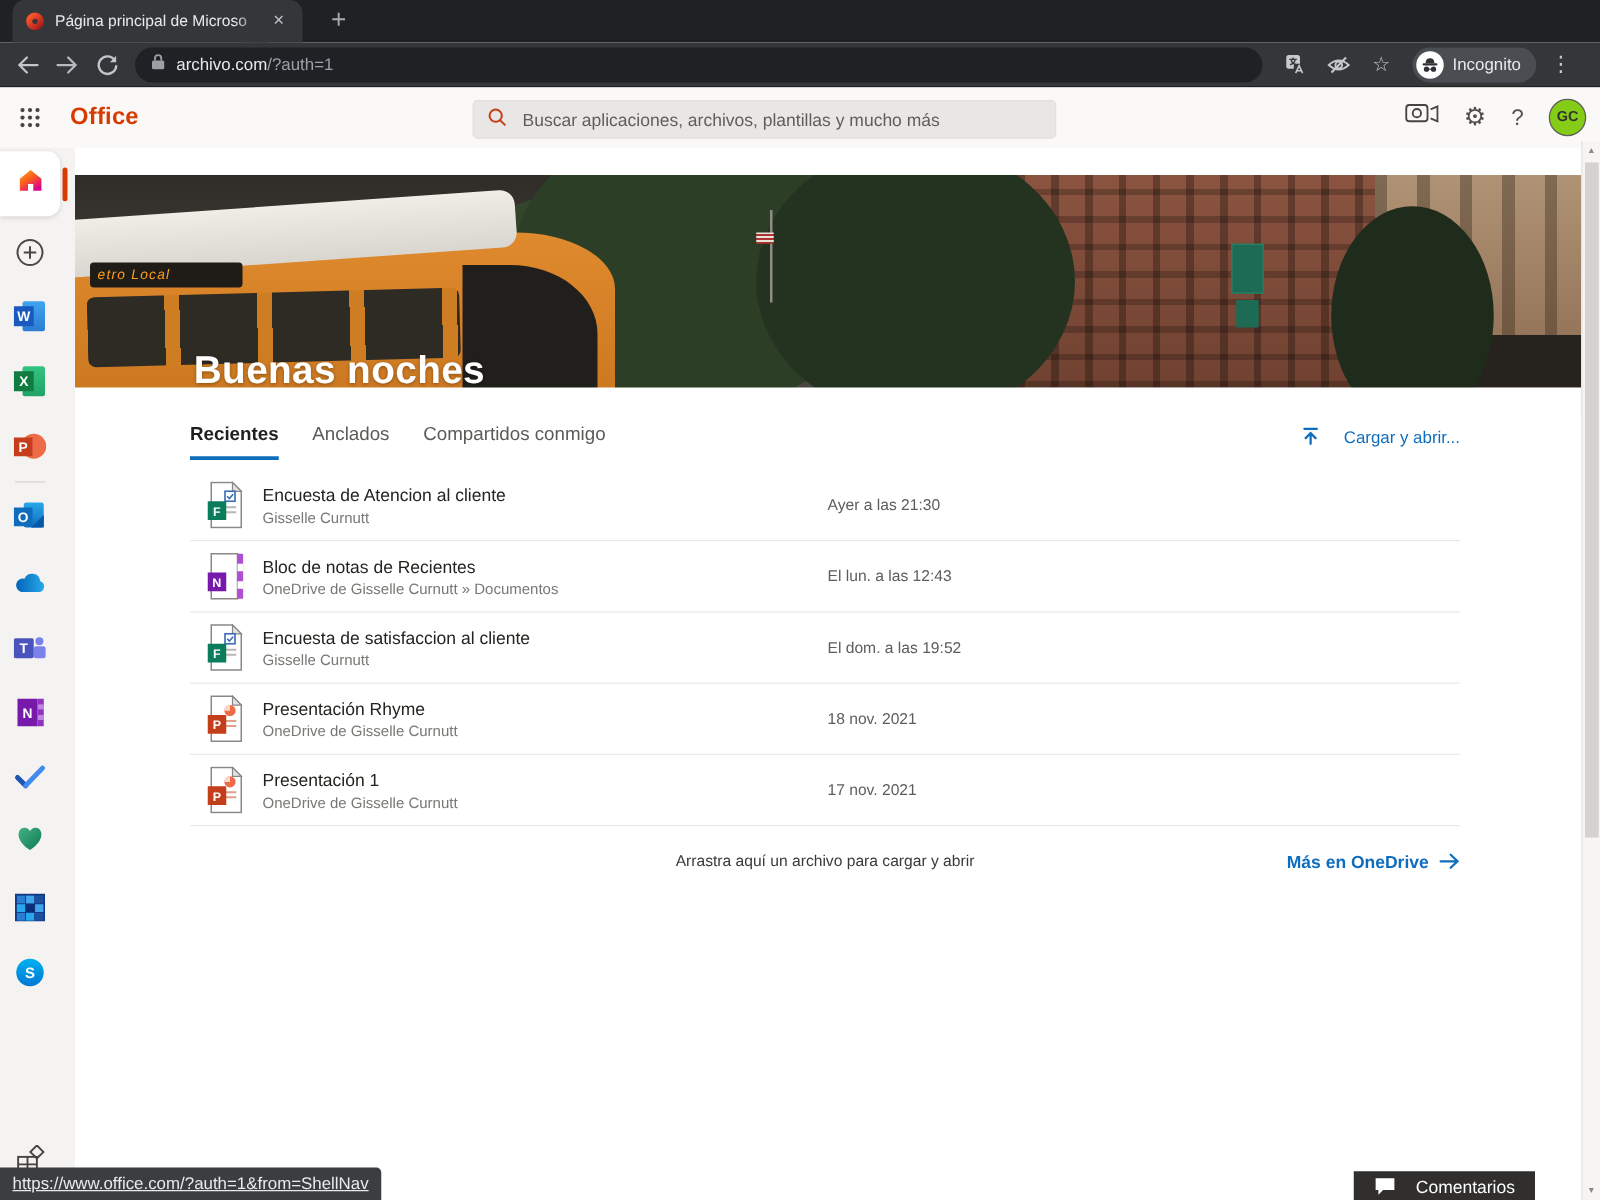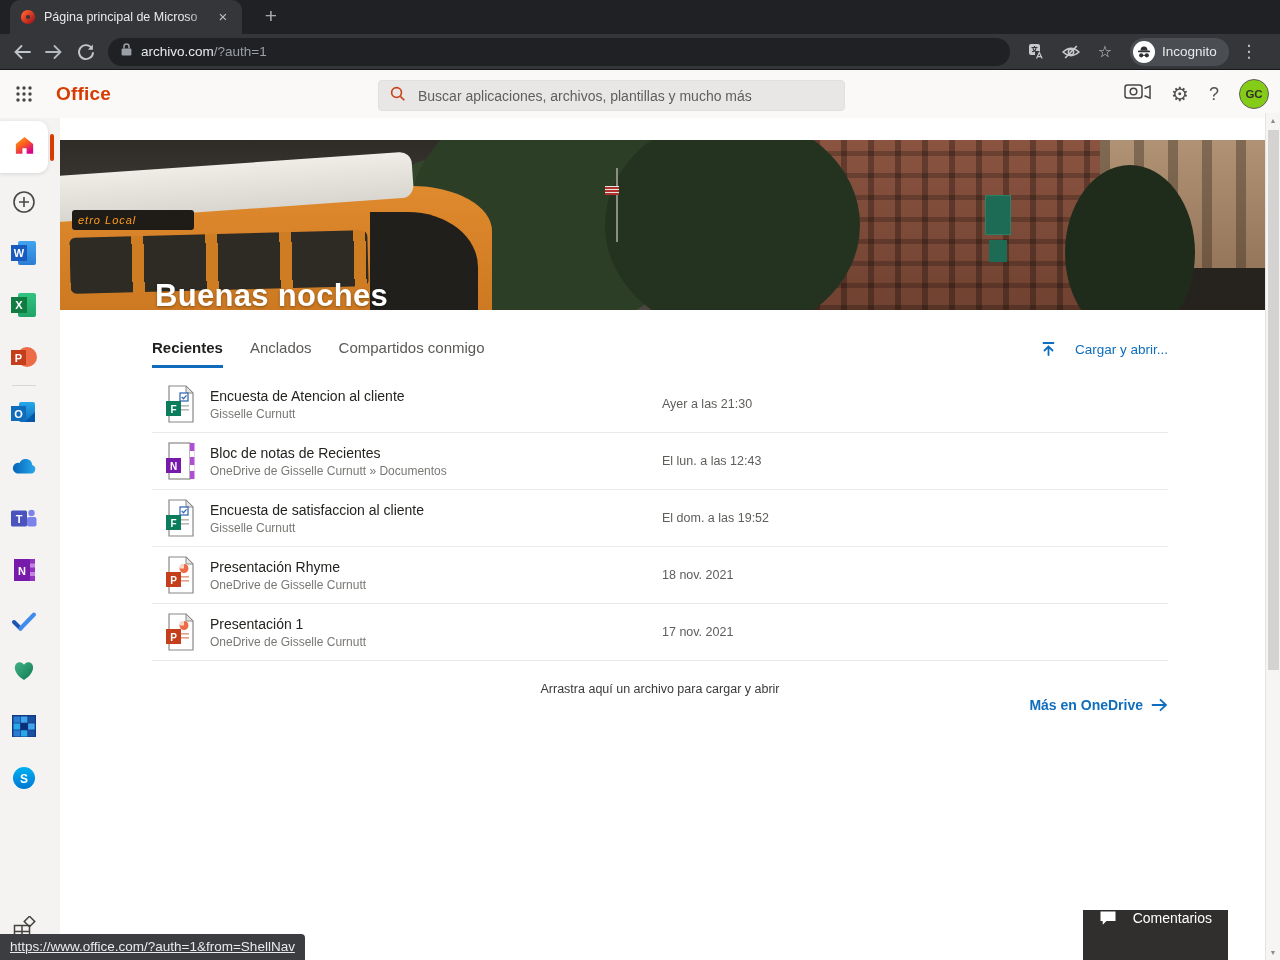--- a/index.html
+++ b/index.html
@@ -102,33 +102,33 @@
   .upload-link{position:absolute;right:0;bottom:11px;display:flex;align-items:center;gap:19px;
                color:#0e6dbd;font-size:13.5px;font-weight:400;cursor:pointer;}
   .file-list{margin-top:8px;}
   .file-row{height:57px;display:flex;align-items:center;border-bottom:1px solid #ebe9e7;position:relative;cursor:pointer;}
   .ficon{width:30px;height:38px;margin:0 14px 0 14px;flex:0 0 30px;}
   .ftitle{font-size:14px;color:#24231f;margin-bottom:3px;}
   .fsub{font-size:12px;color:#7a7874;}
   .fdate{position:absolute;left:510px;font-size:12.5px;color:#5f5d5a;}
   .list-footer{position:relative;margin-top:16px;height:24px;}
   .drag-hint{text-align:center;font-size:12.5px;color:#3b3a38;line-height:24px;}
-  .more-link{position:absolute;right:0;top:16px;display:flex;align-items:center;gap:8px;color:#0e6dbd;
+  .more-link{position:absolute;right:0;top:0;display:flex;align-items:center;gap:8px;color:#0e6dbd;
              font-size:14px;font-weight:bold;cursor:pointer;line-height:24px;}
 
   .scrollbar{position:absolute;right:0;top:43px;width:15px;height:847px;background:#f6f5f4;
              border-left:1px solid #e6e4e2;}
   .sb-up,.sb-down{position:absolute;left:0;width:14px;text-align:center;font-size:7px;color:#8d8b89;}
   .sb-up{top:4px;} .sb-down{bottom:4px;}
   .sb-thumb{position:absolute;left:2px;top:17px;width:11px;height:540px;background:#d5d3d1;}
 
   .statusbar{position:absolute;left:0;bottom:0;height:26px;background:#3b3d40;color:#e8eaed;
              font-size:13.5px;line-height:26px;padding:0 10px;border-top-right-radius:4px;white-space:nowrap;text-decoration:underline;}
-  .feedback{position:absolute;right:52px;bottom:0;height:50px;padding:0 16px;background:#312f2d;border:none;
-            display:flex;align-items:flex-start;gap:16px;color:#fff;font-size:14px;font-family:inherit;cursor:pointer;}
+  .feedback{position:absolute;right:52px;bottom:0;height:23px;padding:0 16px;background:#312f2d;border:none;
+            display:flex;align-items:center;gap:16px;color:#fff;font-size:14px;font-family:inherit;cursor:pointer;}
 </style>
 </head>
 <body>
 
 <div class="stage">
 
   <div class="tabstrip">
     <div class="tab">
       <span class="favicon">
         <svg width="16" height="16" viewBox="0 0 16 16">

